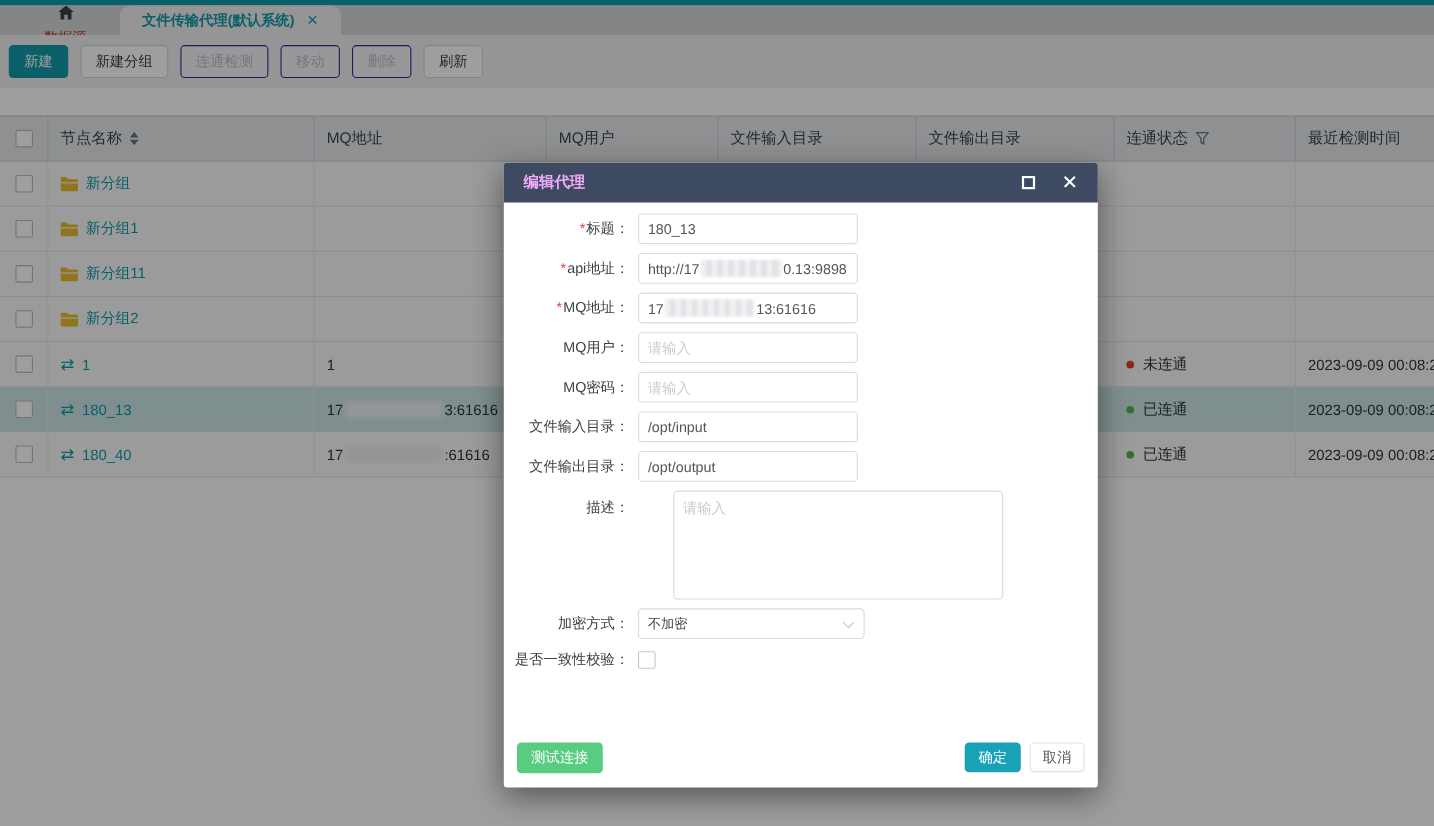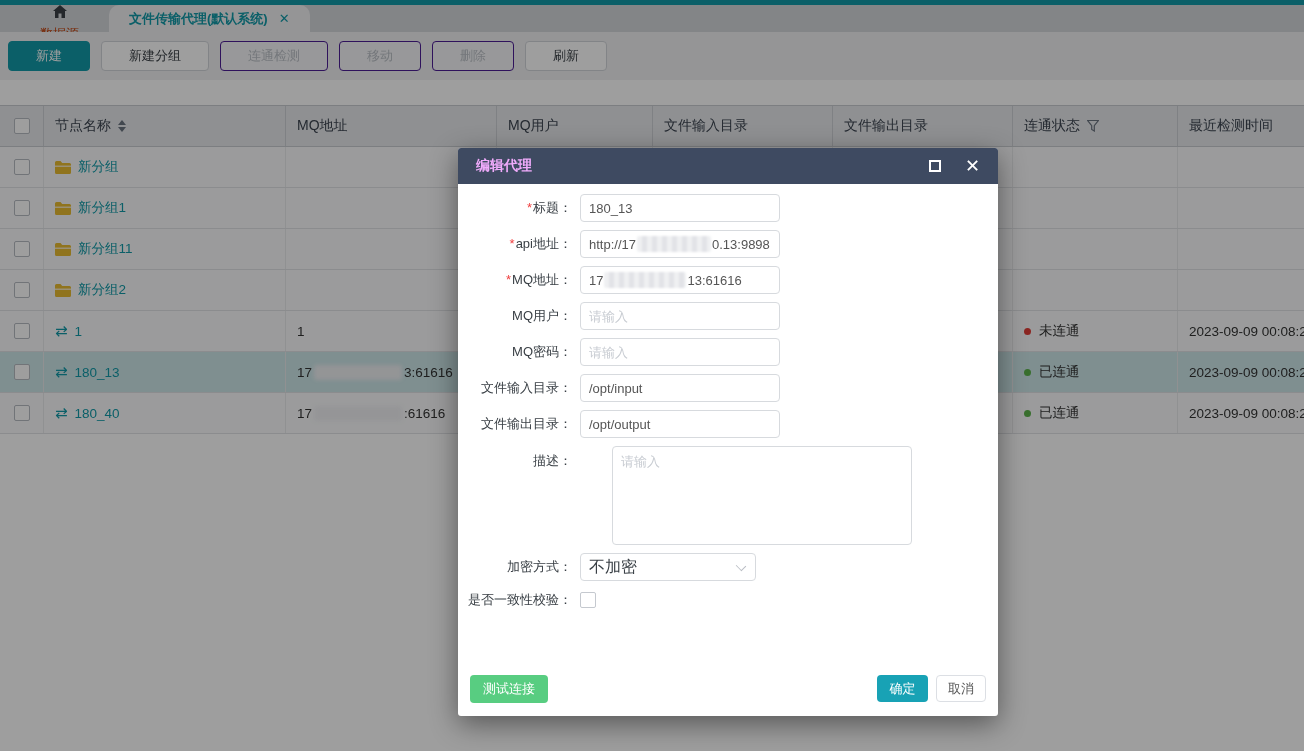--- a/index.html
+++ b/index.html
@@ -10,21 +10,21 @@
   .topstrip { position:absolute; top:0; left:0; width:100%; height:5px; background:#129aa8; }
   .tabbar { position:absolute; top:5px; left:0; width:100%; height:27px; background:#d4d7da; display:flex; align-items:flex-end; }
   .tab { height:27px; display:flex; align-items:center; gap:7px; padding:0 16px; font-size:13px; cursor:pointer; }
   .tab-home { margin-left:24px; color:#c2410c;flex-direction:column; }
   .tab-active { margin-left:14px; background:#f0f1f3; border-radius:10px 10px 0 0; color:#129aa8; font-weight:bold; padding:0 20px; }
   .tab-close { font-size:13px; font-weight:bold; color:#129aa8; margin-left:4px; cursor:pointer; }
   .home-icon svg { display:block; }
 
   
   .toolbar { position:absolute; top:32px; left:0; width:100%; height:48px; background:#f0f1f3; display:flex; align-items:center; gap:11px; padding-left:8px; }
-  .btn { height:30px; padding:0 27px; border-radius:4px; font-size:13px; display:inline-flex; align-items:center; justify-content:center; cursor:pointer; white-space:nowrap; }
+  .btn { height:30px; padding:0 13px; border-radius:4px; font-size:13px; display:inline-flex; align-items:center; justify-content:center; cursor:pointer; white-space:nowrap; }
   .btn-primary { background:#129aa8; color:#fff; border:1px solid #129aa8; }
   .btn-default { background:#fff; color:#3a4046; border:1px solid #d2d5da; }
   .btn-disabled { background:#f5f6f8; color:#bcc0c7; border:1px solid #4c1d95; cursor:default; }
 
   
   .grid { position:absolute; top:80px; left:0; width:100%; }
   .grid-header { display:flex; height:42px; background:#e7e9ec; border-top:1px solid #c9ccd1; border-bottom:1px solid #c9ccd1; font-size:14px; color:#3c4450;margin-top:25px; }
   .grid-header .cell { display:flex; align-items:center; border-right:1px solid #ced1d6; padding-left:11px; overflow:hidden; white-space:nowrap; }
   .grid-row { display:flex; height:41px; background:#fafbfc; border-bottom:1px solid #e1e3e6; font-size:13.5px; color:#333; }
   .grid-row.selected { background:#cde7e9; }
@@ -71,21 +71,21 @@
   .form-label { width:114px; flex:none; text-align:right; font-size:13px; color:#3a4046; margin-right:8px; }
   .form-row.top .form-label { padding-top:6px; }
   .req { color:#f03e3e; margin-right:1px; }
   .tinput { width:200px; height:28px; border:1px solid #d7dade; border-radius:4px; padding:0 8px; font-size:13px; color:#555; background:#fff; outline:none; font-family:inherit; }
   .tinput::placeholder, .tarea::placeholder { color:#c8ccd2; }
   .fake-input { width:200px; height:28px; border:1px solid #d7dade; border-radius:4px; padding:0 8px; font-size:13px; color:#555; display:flex; align-items:center; white-space:nowrap; overflow:hidden; cursor:text; }
   .redact-px { display:inline-block; height:16px; border-radius:2px; margin:0 1px; flex:none;
     background-image:repeating-linear-gradient(90deg,#eff0f2 0 5px,#e2e3e7 5px 10px),repeating-linear-gradient(0deg,rgba(255,255,255,.55) 0 5px,rgba(224,225,229,.55) 5px 10px); filter:blur(1px); }
   .w74 { width:74px; } .w82 { width:82px; }
   .tarea { width:300px; height:99px; border:1px solid #d7dade; border-radius:4px; padding:6px 8px; font-size:13px; color:#555; resize:none; outline:none; font-family:inherit; }
-  .fselect { width:176px; height:28px; border:1px solid #d7dade; border-radius:4px; padding:0 8px; font-size:16px; color:#3a4046; display:flex; align-items:center; cursor:pointer; position:relative; }
+  .fselect { width:206px; height:28px; border:1px solid #d7dade; border-radius:4px; padding:0 8px; font-size:12px; color:#3a4046; display:flex; align-items:center; cursor:pointer; position:relative; }
   .chevron { position:absolute; right:10px; top:9px; width:8px; height:8px; border-right:1.5px solid #b9bdc4; border-bottom:1.5px solid #b9bdc4; transform:rotate(45deg) scale(1,0.85); transform-origin:center; margin-top:-1px; }
   .cb-row { margin-top:10px; }
   .modal-checkbox { width:16px; height:16px; border:1px solid #c5c9cf; border-radius:2px; background:#fff; cursor:pointer; }
   .modal-footer { position:absolute; left:0; bottom:0; width:100%; height:48px;text-decoration:underline; }
   .btn-test { position:absolute; left:12px; bottom:13px; height:28px; padding:0 13px; background:#58cd81; color:#fff; border-radius:4px; font-size:13px; display:inline-flex; align-items:center; cursor:pointer; }
   .btn-ok { position:absolute; right:70px; bottom:14px; height:27px; width:51px; background:#18a2b5; color:#fff; border-radius:4px; font-size:13px; display:inline-flex; align-items:center; justify-content:center; cursor:pointer; }
   .btn-cancel { position:absolute; right:12px; bottom:14px; height:27px; width:50px; background:#fff; color:#555; border:1px solid #dcdfe4; border-radius:4px; font-size:13px; display:inline-flex; align-items:center; justify-content:center; cursor:pointer; }
 </style>
 </head>
 <body>

